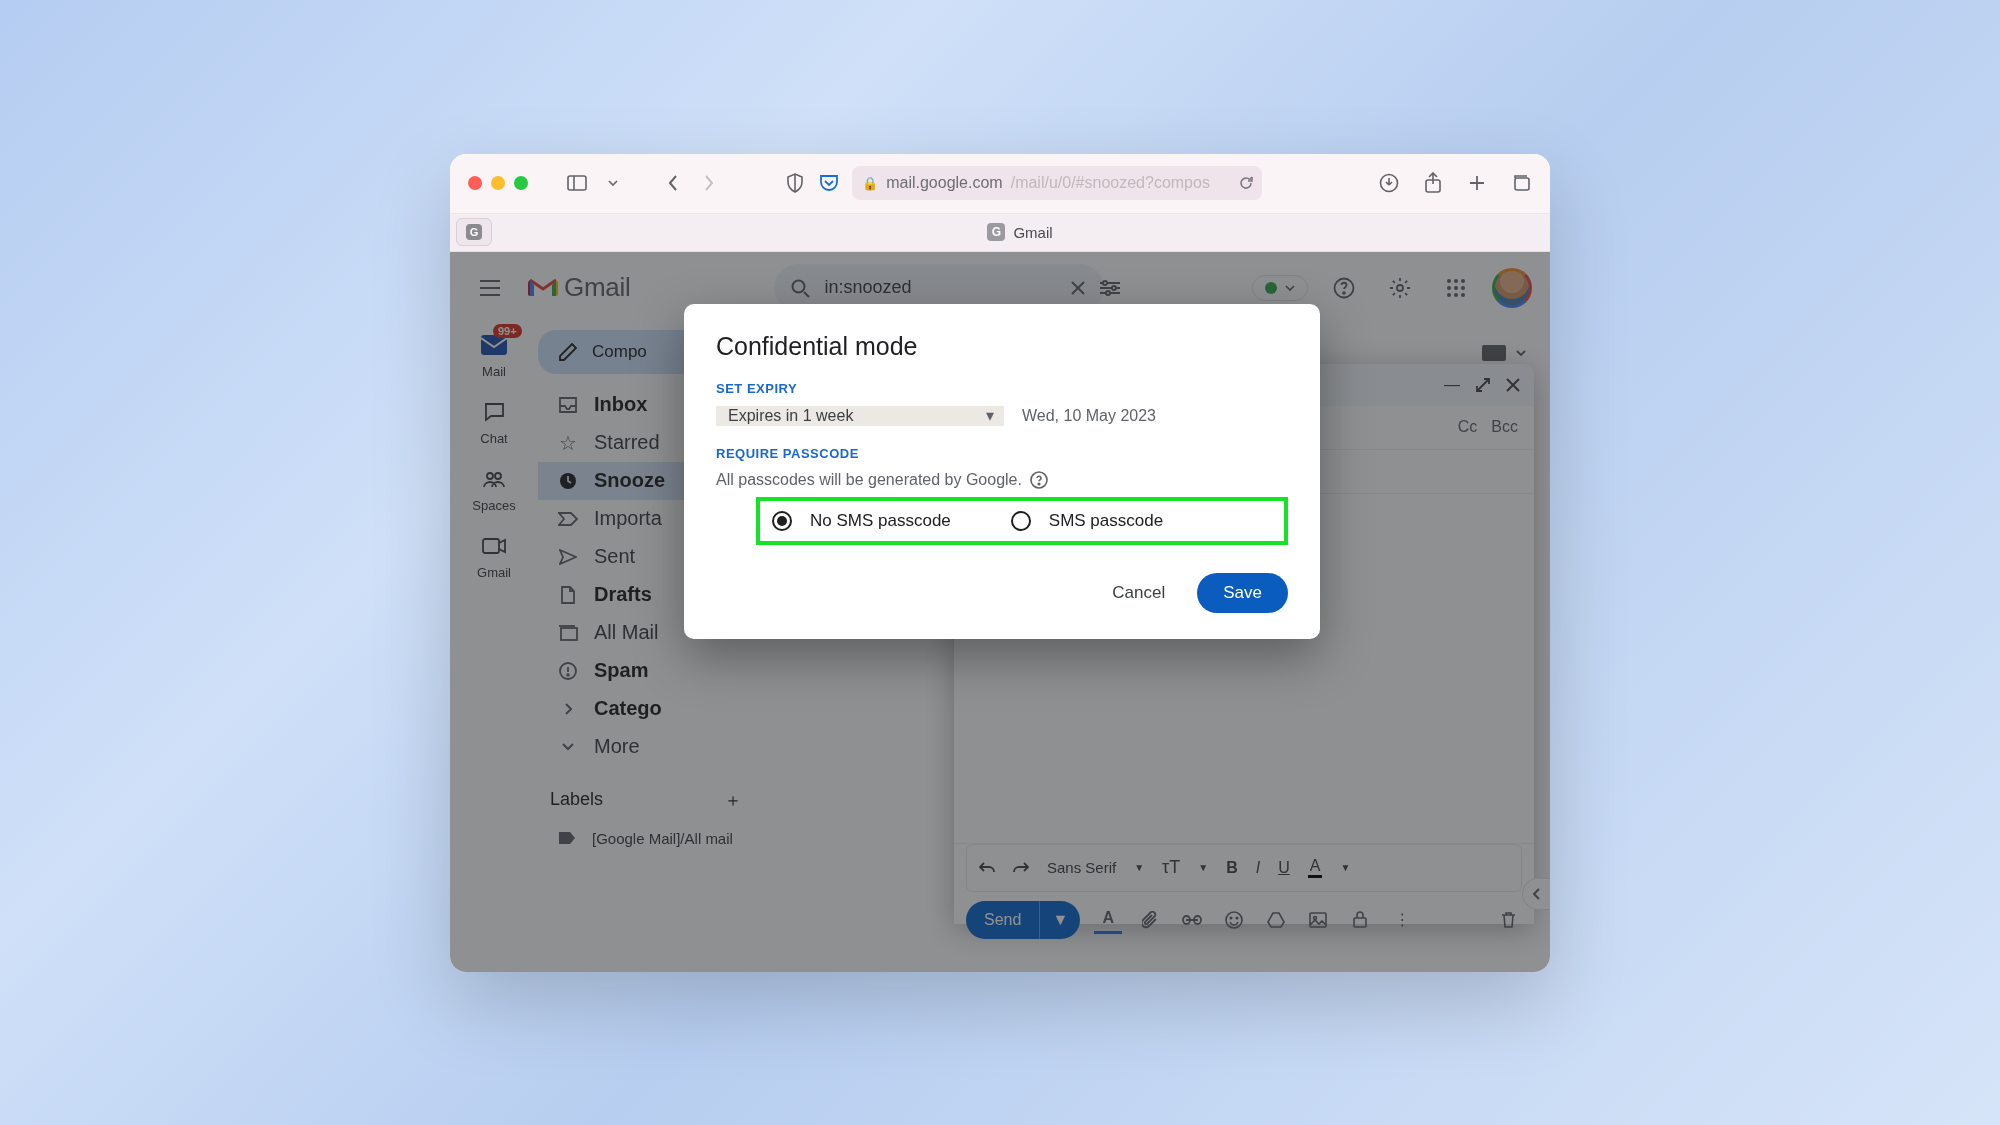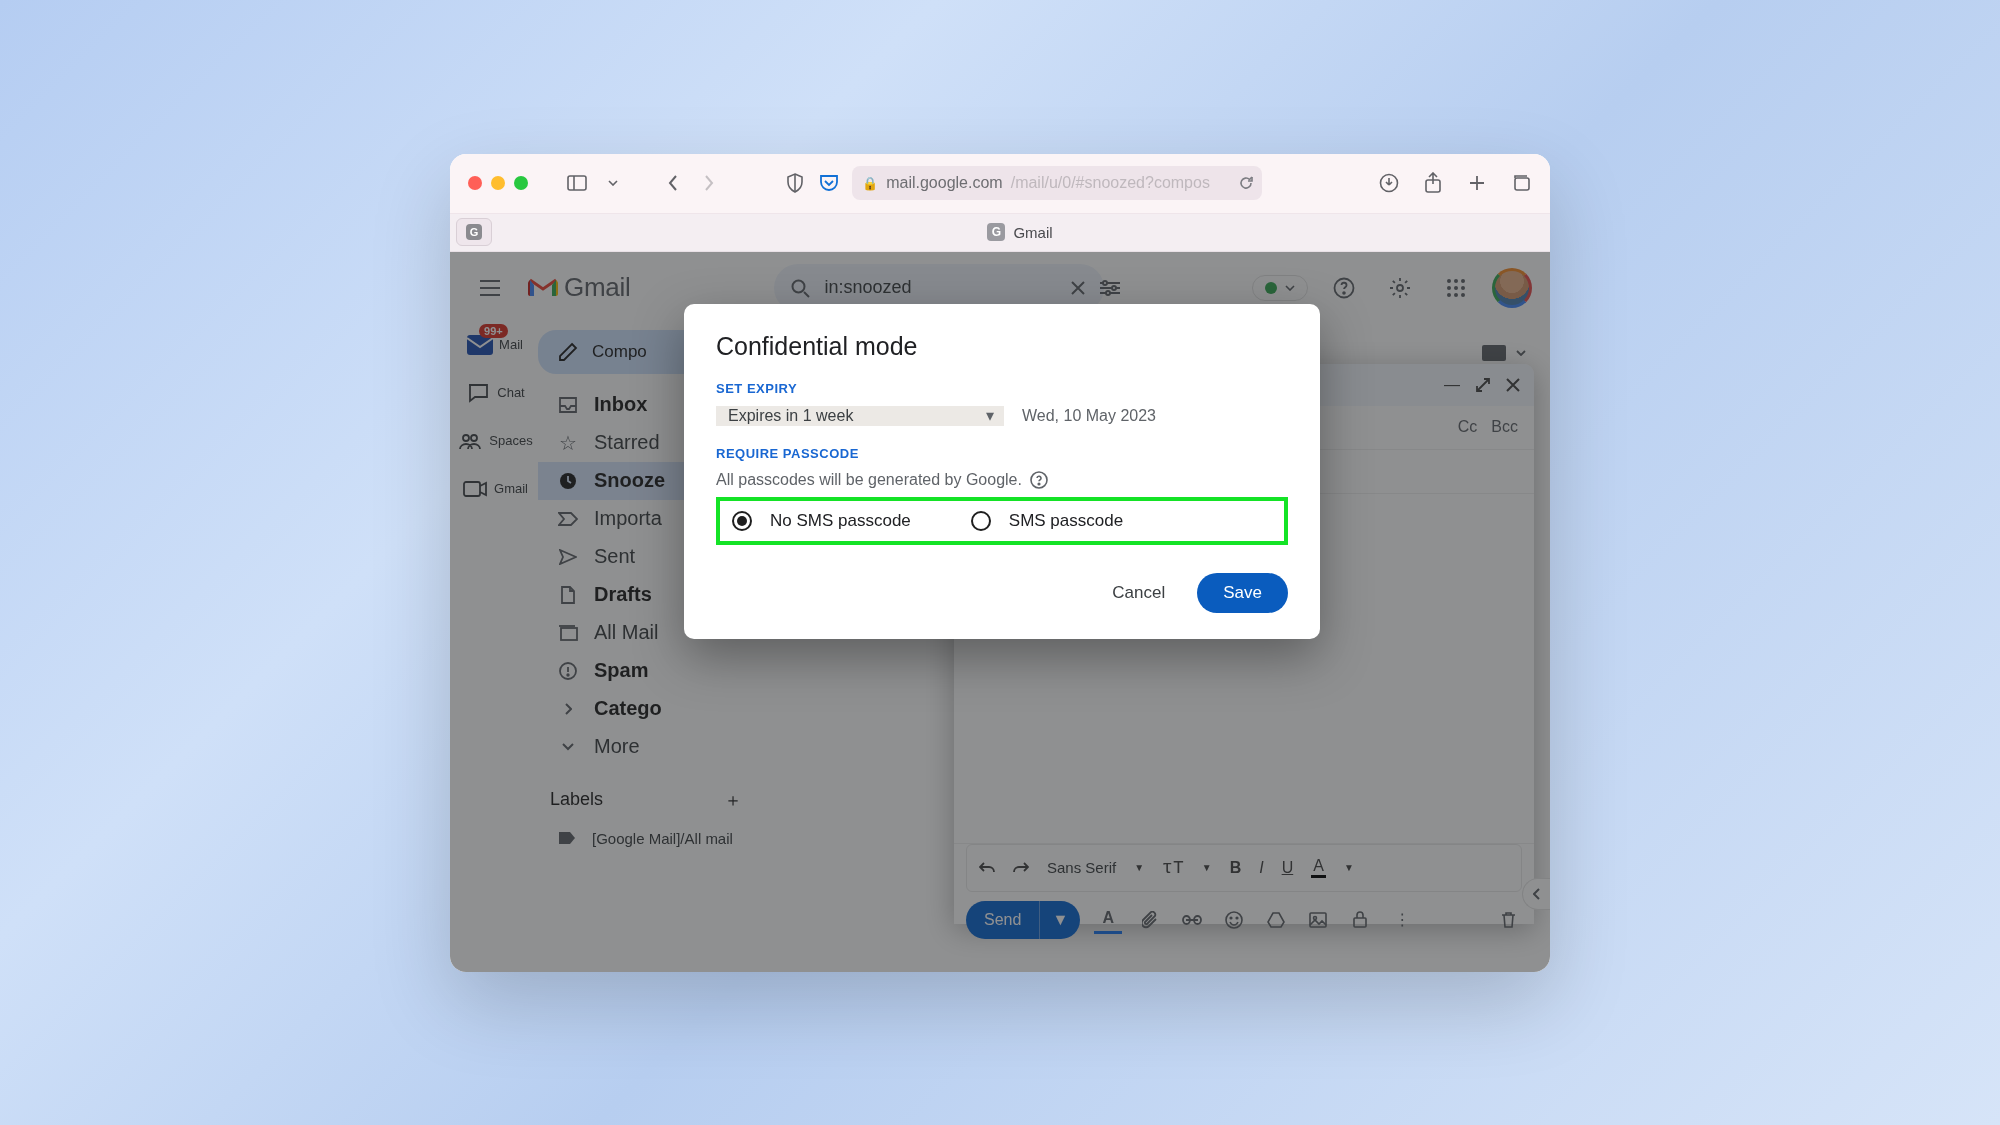--- a/index.html
+++ b/index.html
@@ -33,21 +33,21 @@
   .search{margin-left:128px;width:330px;height:48px;background:#eef3fb;border-radius:24px;display:flex;align-items:center;padding:0 16px;gap:14px;color:#5f6368;}
   .search input{border:none;background:transparent;font-size:18px;color:#3c4043;flex:1;outline:none;}
   .search .x{margin-left:auto;}
   .top-right{margin-left:auto;display:flex;align-items:center;gap:16px;}
   .status-chip{display:flex;align-items:center;gap:8px;border:1px solid #e3e3e3;border-radius:20px;padding:6px 12px;}
   .status-dot{width:12px;height:12px;border-radius:50%;background:#34a853;}
   .iconbtn{width:40px;height:40px;color:#5f6368;display:flex;align-items:center;justify-content:center;}
   .avatar{width:40px;height:40px;border-radius:50%;border:3px solid;border-color:#f28b29 #e54b4b #4286f5 #34a853;background:radial-gradient(circle at 50% 30%,#e7b188 0 40%,#d1956a 41% 60%,#4a7faf 61% 100%);}
   .below{display:flex;height:648px;}
   .rail{width:88px;display:flex;flex-direction:column;align-items:center;gap:18px;padding-top:6px;color:#3c4043;}
-  .rail .item{display:flex;flex-direction:row;align-items:center;gap:4px;font-size:13px;}
+  .rail .item{display:flex;flex-direction:column;align-items:center;gap:4px;font-size:13px;}
   .rail .ico{width:30px;height:30px;display:flex;align-items:center;justify-content:center;color:#414549;position:relative;}
   .mail-badge{position:absolute;top:-6px;left:14px;background:#d93025;color:#fff;font-size:11px;font-weight:700;border-radius:10px;padding:1px 5px;}
   .sidebar{width:230px;padding:6px 8px 0 0;}
   .compose{display:flex;align-items:center;gap:14px;background:#cfe2fc;border-radius:18px;padding:12px 20px;font-size:17px;color:#1f1f1f;width:170px;margin-bottom:12px;}
   .nav{display:flex;flex-direction:column;}
   .nav .row{display:flex;align-items:center;gap:16px;height:38px;border-radius:0 20px 20px 0;padding-left:20px;font-size:20px;color:#3c4043;}
   .nav .row.active{background:#d7e5fa;font-weight:600;color:#1f1f1f;}
   .nav .row.bold{font-weight:700;color:#1f1f1f;}
   .nav .ic{width:20px;color:#5f6368;display:flex;justify-content:center;}
   .labels-hd{display:flex;align-items:center;justify-content:space-between;padding:22px 18px 10px 12px;font-size:18px;color:#1f1f1f;}
@@ -70,21 +70,21 @@
   .modal{position:absolute;left:234px;top:52px;width:636px;background:#fff;border-radius:10px;box-shadow:0 18px 50px rgba(0,0,0,.35);z-index:10;padding:28px 32px 26px;}
   .modal h1{font-size:25px;font-weight:500;color:#202124;margin-bottom:16px;}
   .modal p{font-size:16px;color:#5f6368;line-height:1.45;}
   .modal a{color:#1a73e8;text-decoration:underline;}
   .sec-label{font-size:13px;font-weight:700;color:#1967d2;letter-spacing:.5px;margin:20px 0 10px;}
   .expiry-row{display:flex;align-items:center;gap:18px;}
   .select{width:288px;height:20px;background:#ece9e5;display:flex;align-items:center;padding:0 12px;font-size:16px;color:#3c4043;position:relative;}
   .select .caret{position:absolute;right:10px;color:#5f6368;}
   .date{font-size:16px;color:#5f6368;}
   .passhelp{font-size:16px;color:#5f6368;display:flex;align-items:center;gap:8px;}
-  .radio-box{border:4px solid #14e326;margin-top:8px;padding:10px 12px;display:flex;gap:60px;}
+  .radio-box{border:4px solid #14e326;margin-top:8px;padding:10px 12px;display:flex;gap:60px;margin-left:40px;}
   .radio-item{display:flex;align-items:center;gap:18px;font-size:17px;color:#202124;}
   .radio{width:20px;height:20px;border-radius:50%;border:2px solid #1f1f1f;display:flex;align-items:center;justify-content:center;}
   .radio.checked::after{content:"";width:10px;height:10px;border-radius:50%;background:#1f1f1f;}
   .modal-actions{display:flex;justify-content:flex-end;gap:22px;margin-top:28px;align-items:center;}
   .btn-cancel{font-size:17px;color:#3c4043;padding:8px 10px;}
   .btn-save{background:#0a5cbe;color:#fff;font-size:17px;padding:10px 26px;border-radius:22px;}
   svg{display:block;}
   .gm-m{width:30px;height:24px;}
   .uline{text-decoration:underline;}
 </style>
@@ -474,21 +474,21 @@
                 </svg>
               </span>
             <span>
                 <svg width="16" height="14" viewBox="0 0 16 14" fill="none" stroke="currentColor" stroke-width="1.8">
                   <path d="M11 2l4 4-4 4"></path>
                   <path d="M15 6H6a5 5 0 00-5 5"></path>
                 </svg>
               </span>
             <span class="ff">Sans Serif</span>
               <span style="font-size:10px">▼</span>
-            <span style="font-family:Liberation Mono, monospace;font-size:18px">τT</span>
+            <span style="font-family:Liberation Sans, sans-serif;font-size:18px">τT</span>
               <span style="font-size:10px">▼</span>
             <b>B</b>
             <i>I</i>
             <span class="uline">U</span>
             <span style="border-bottom:3px solid #000;padding:0 2px">A</span>
               <span style="font-size:10px">▼</span>
           </div>
           <div class="send-row">
             <div class="send">
                 <span class="lbl">Send</span>

